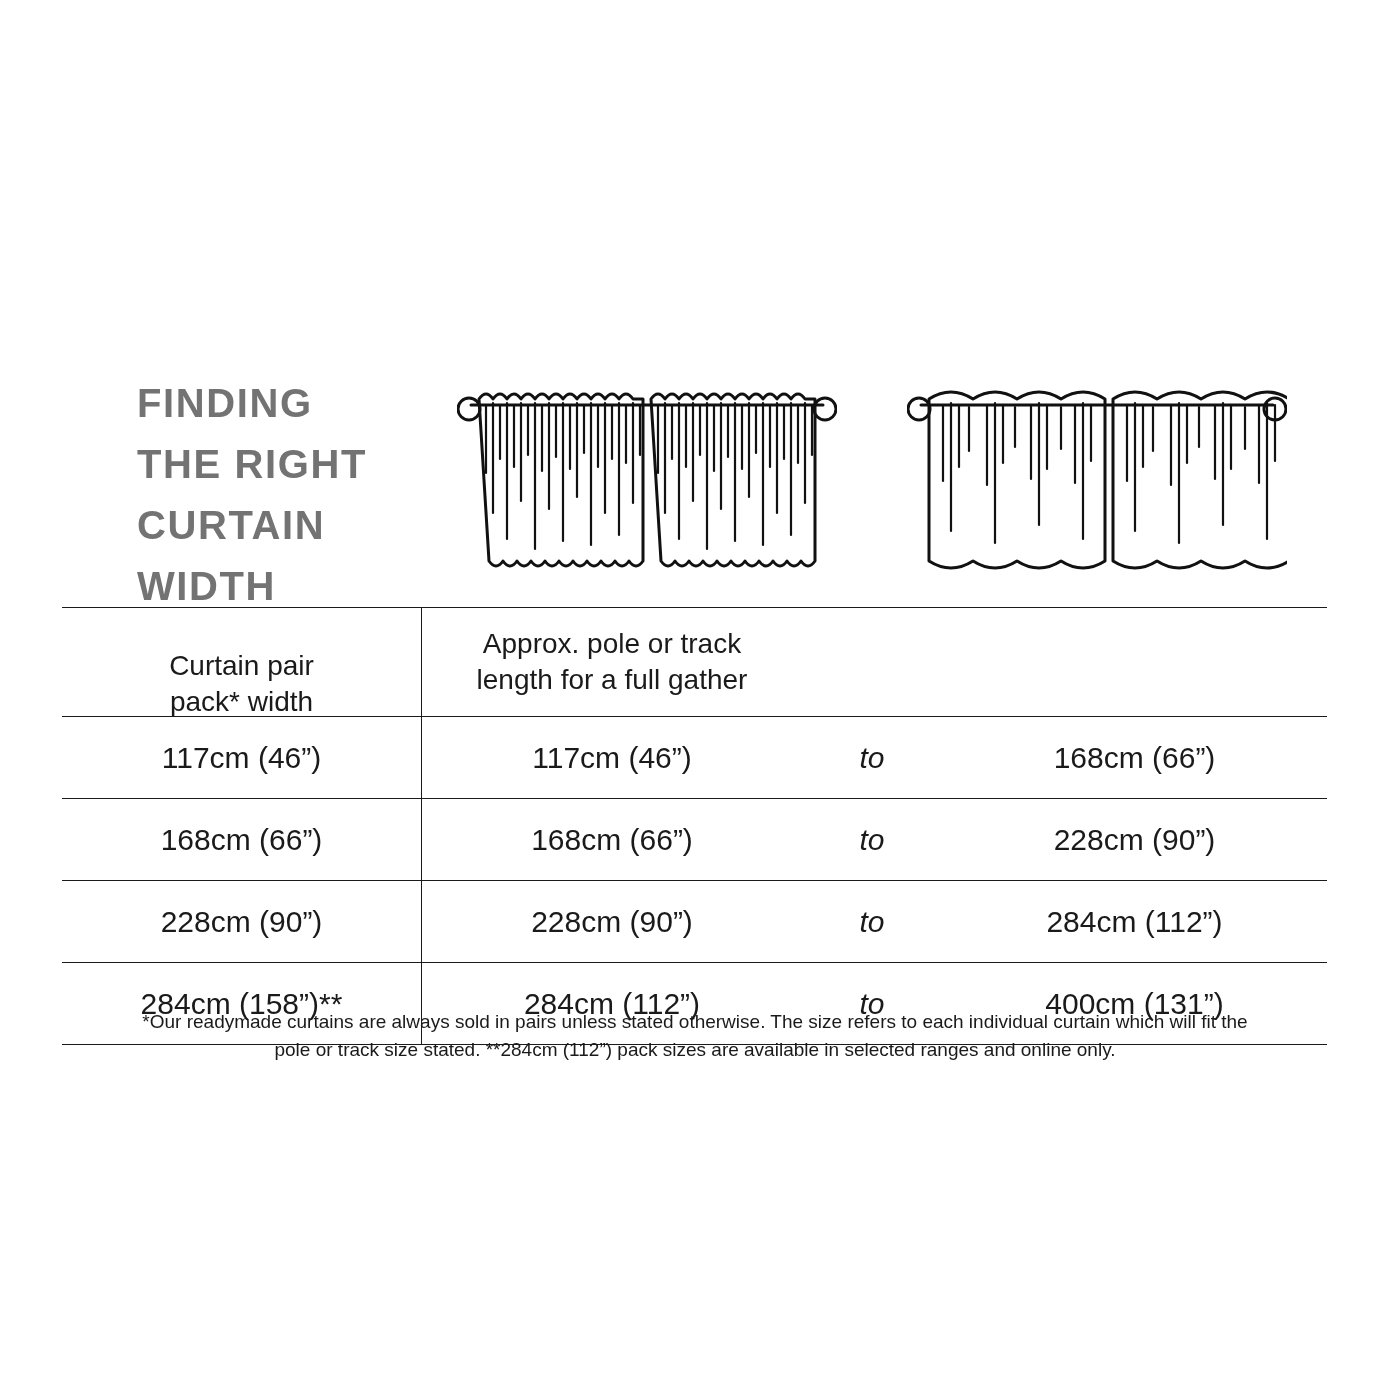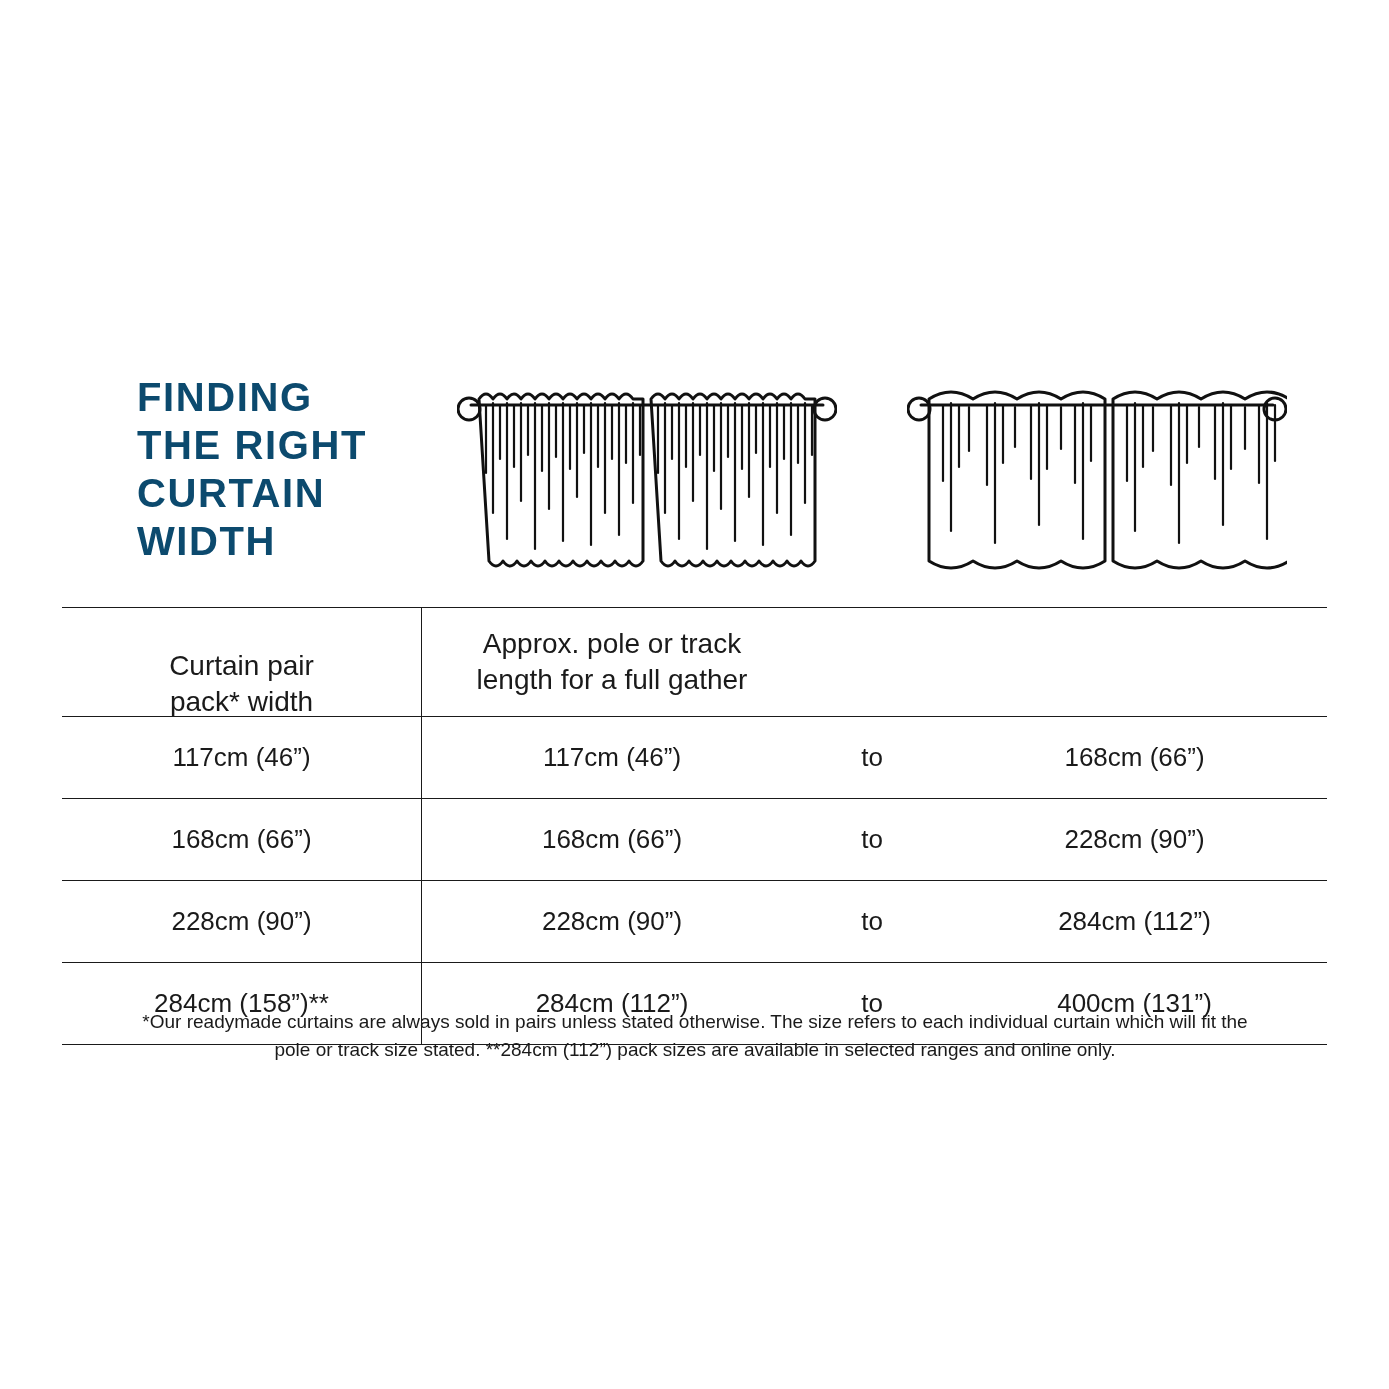--- a/index.html
+++ b/index.html
@@ -30,24 +30,24 @@
     top: 355px;
     width: 1265px;
     height: 250px;
   }
   .title {
     position: absolute;
     left: 75px;
     top: 18px;
     width: 330px;
     font-size: 40px;
-    line-height: 48px;
+    line-height: 61px;
     font-weight: bold;
     letter-spacing: 1.6px;
-    color: #0c4a6e;
+    color: #737373;
     text-transform: uppercase;
   }
   .illus {
     position: absolute;
     top: 8px;
   }
   .illus.full { left: 395px; }
   .illus.relaxed { left: 845px; }
 
   
@@ -76,32 +76,33 @@
   }
   .c-pack {
     width: 360px;
     border-right: 1.6px solid #1a1a1a;
   }
   .c-full {
     width: 380px;
   }
   .c-to {
     width: 140px;
+    font-style: italic;
   }
   .c-relaxed {
     flex: 1;
   }
   .row.head .cell {
     height: 108px;
     font-size: 28px;
     line-height: 36px;
   }
   .row.body .cell {
     height: 81px;
-    font-size: 26px;
+    font-size: 30px;
   }
   .head-text {
     display: block;
     padding: 0 8px;
   }
 
   
   .footnote {
     position: absolute;
     left: 140px;

